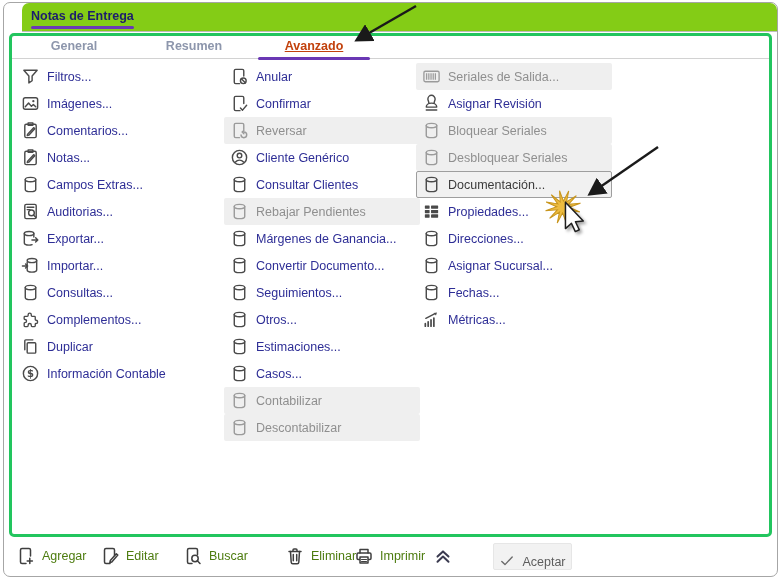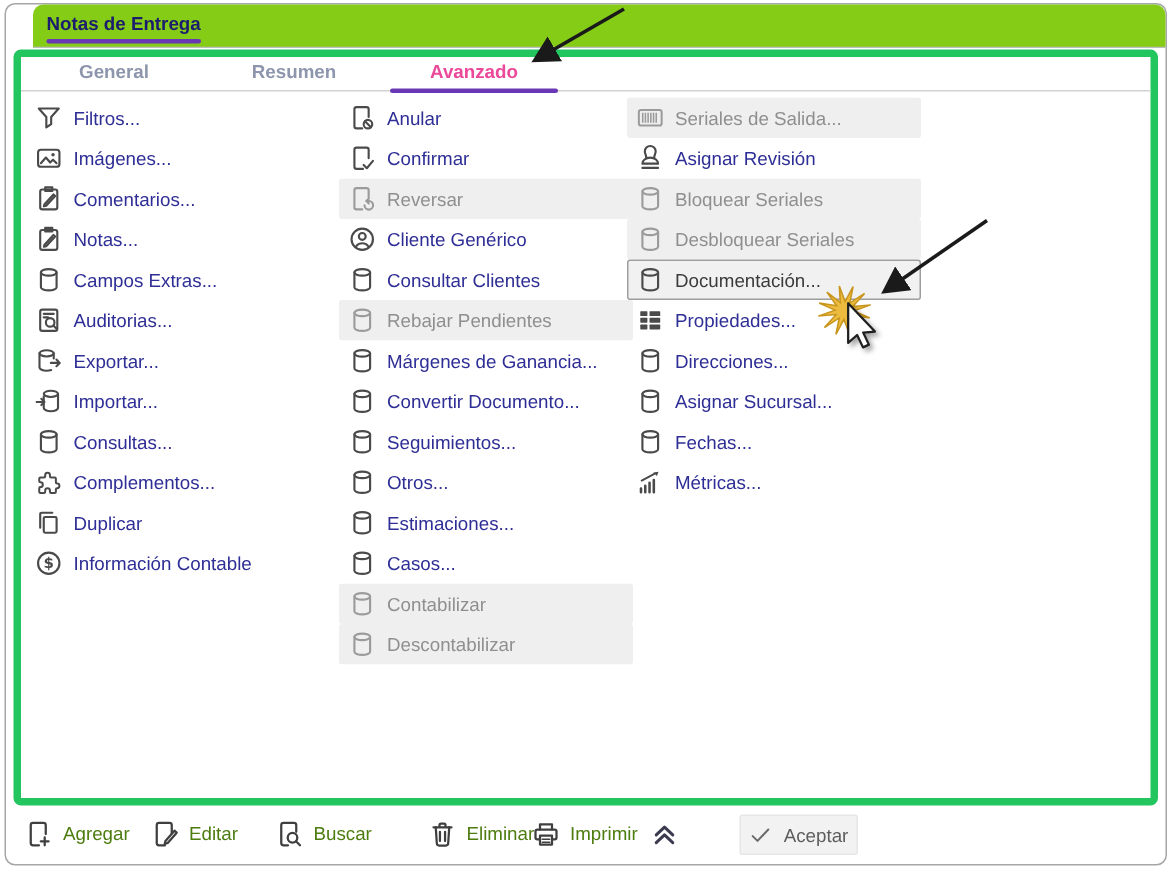--- a/index.html
+++ b/index.html
@@ -4,27 +4,27 @@
 <style>
   html,body{margin:0;padding:0;width:782px;height:581px;background:#fff;overflow:hidden;
     font-family:"Liberation Sans","DejaVu Sans",sans-serif;-webkit-font-smoothing:antialiased;}
   .dialog{position:absolute;left:3px;top:2px;width:775px;height:575px;border:1px solid #a6a6a6;
     border-radius:7px;background:#fff;box-sizing:border-box;}
   .titlebar{position:absolute;left:18px;top:0;right:0;height:28px;background:#84cc16;
     border-bottom:1px solid #bdbdbd;border-radius:7px 7px 0 0;text-decoration:underline;}
   .window-tab{position:absolute;left:6px;top:4px;padding:2px 3px 0 3px;font-size:12.5px;font-weight:bold;
     color:#1c1c6e;}
   .window-tab::after{content:'';display:block;margin-top:3px;height:3px;background:#6a38b4;border-radius:2px;}
-  .panel{position:absolute;left:5px;top:30px;width:763px;height:504px;border:5px solid #22c55e;
+  .panel{position:absolute;left:5px;top:30px;width:763px;height:504px;border:3px solid #22c55e;
     border-radius:5px;background:#fff;box-sizing:border-box;}
   .tabbar{position:absolute;left:0;top:0;right:0;height:22px;border-bottom:1px solid #d2d2d2;
     display:flex;padding-left:2px;}
   .tab{width:120px;text-align:center;font-size:12.5px;font-weight:bold;color:#8d96ac;
     line-height:20px;position:relative;cursor:default;}
-  .tab.active{color:#ec4899;}
+  .tab.active{color:#c2410c;text-decoration:underline;}
   .tab.active::after{content:'';position:absolute;left:4px;right:4px;bottom:-2px;height:3px;
     background:#6a38b4;border-radius:2px;}
   .menu-col{position:absolute;top:27px;}
   .col-0{left:3px;width:202px;}
   .col-1{left:212px;width:196px;}
   .col-2{left:404px;width:196px;}
   .menu-item{height:27px;display:flex;align-items:center;gap:7px;padding-left:5px;
     font-size:12.5px;color:#2e2e96;border:1px solid transparent;border-radius:2px;box-sizing:border-box;}
   .menu-item .ic{width:19px;height:19px;flex:none;color:#4a4a4a;display:block;}
   .menu-item .ic svg{width:100%;height:100%;display:block;}
@@ -37,21 +37,21 @@
   .tb-ic{width:20px;height:20px;color:#3f3f3f;display:block;}
   .tb-ic svg{width:100%;height:100%;display:block;}
   .tb-collapse{position:absolute;left:428px;top:50%;transform:translateY(-50%);width:22px;height:20px;
     color:#3b3b50;}
   .tb-collapse svg{width:100%;height:100%;display:block;}
   .dlg-btn{position:absolute;top:7px;height:27px;display:flex;align-items:center;justify-content:center;
     gap:7px;background:#f2f2f2;border:1px solid #e6e6e6;border-radius:2px;font-size:12.5px;color:#5d5d5d;
     box-sizing:border-box;cursor:default;}
   .dlg-btn .bic{width:16px;height:16px;color:#6a6a6a;display:block;}
   .dlg-btn .bic svg{width:100%;height:100%;display:block;}
-  .btn-aceptar{left:489px;width:79px;}
+  .btn-aceptar{left:489px;width:79px;align-items:flex-end;}
   .btn-cancelar{left:575px;width:59px;margin-top:44px;}
   .overlay{position:absolute;left:0;top:0;width:782px;height:581px;pointer-events:none;}
   .cursor-g{filter:drop-shadow(2px 2.5px 1.5px rgba(0,0,0,.35));}
 </style>
 </head>
 <body>
 
 <div class="dialog">
   <div class="titlebar">
     <div class="window-tab">

